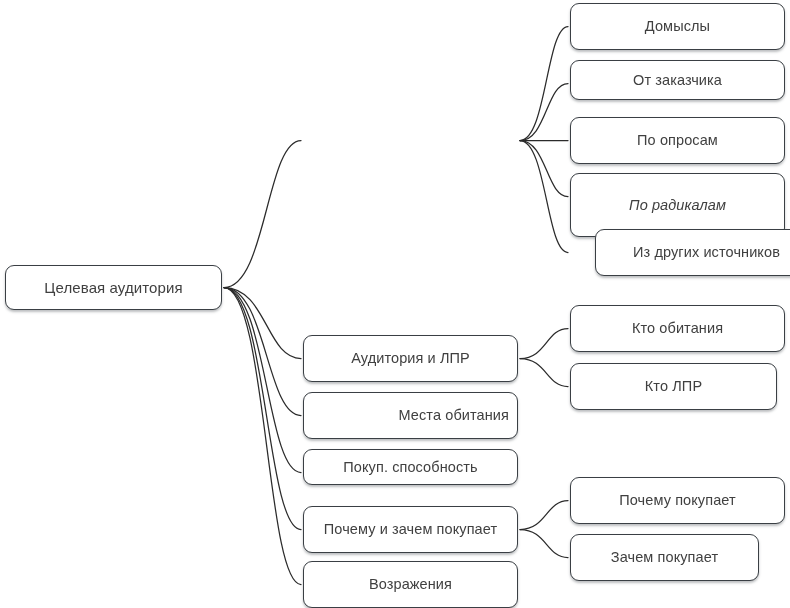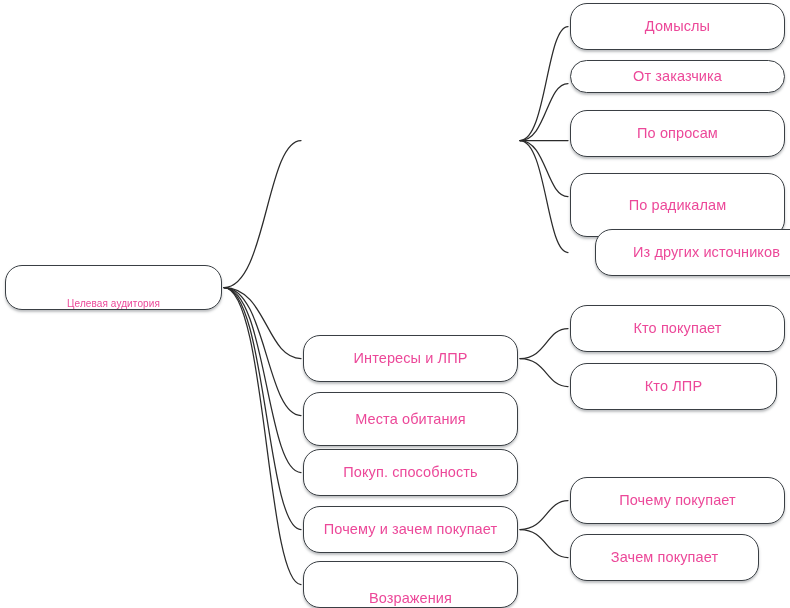--- a/index.html
+++ b/index.html
@@ -22,37 +22,36 @@
     left: 0;
     top: 0;
     width: 790px;
     height: 608px;
     pointer-events: none;
   }
   .node {
     position: absolute;
     box-sizing: border-box;
     border: 1.6px solid #3a3f44;
-    border-radius: 17px;
+    border-radius: 9px;
     background: #ffffff;
     display: flex;
     align-items: center;
     justify-content: center;
     text-align: center;
-    color: #ec4899;
+    color: #404040;
     font-size: 14.5px;
     line-height: 1.15;
     letter-spacing: 0.1px;
     box-shadow: 0 2px 2.5px rgba(90, 95, 100, 0.40);
     padding: 0 8px;
     z-index: 2;
   }
   .node-root {
-    font-size: 10px;
-    align-items: flex-end;
+    font-size: 15px;
   }
   .node-label {
     display: block;
     white-space: nowrap;
   }
 </style>
 </head>
 <body>
 
 <div id="diagram-root">
@@ -72,52 +71,52 @@
       <path d="M 520 529.5 C 546.4 529.5, 546.4 500.5, 568 500.5" fill="none" stroke="#2b2b2b" stroke-width="1.25" stroke-linecap="round"></path>
       <path d="M 520 529.5 C 546.4 529.5, 546.4 557.5, 568 557.5" fill="none" stroke="#2b2b2b" stroke-width="1.25" stroke-linecap="round"></path>
       <path d="M 224 287.5 C 266.35 287.5, 266.35 584.5, 301 584.5" fill="none" stroke="#2b2b2b" stroke-width="1.25" stroke-linecap="round"></path>
     </svg>
 <div class="node node-root" style="left: 5px; top: 265px; width: 217px; height: 45px;">
       <span class="node-label">Целевая аудитория</span>
     </div>
     <div class="node" style="left: 570px; top: 3px; width: 215px; height: 47px;">
       <span class="node-label">Домыслы</span>
     </div>
-    <div class="node" style="left: 570px; top: 60px; width: 215px; height: 33px;">
+    <div class="node" style="left: 570px; top: 60px; width: 215px; height: 40px;">
       <span class="node-label">От заказчика</span>
     </div>
-    <div class="node" style="left: 570px; top: 110px; width: 215px; height: 47px;">
+    <div class="node" style="left: 570px; top: 117px; width: 215px; height: 47px;">
       <span class="node-label">По опросам</span>
     </div>
-    <div class="node" style="left: 570px; top: 173px; width: 215px; height: 64px;">
+    <div class="node" style="left: 570px; top: 173px; width: 215px; height: 64px; font-style: italic;">
       <span class="node-label">По радикалам</span>
     </div>
     <div class="node" style="left: 595px; top: 229px; width: 215px; height: 47px; padding-left: 16px;">
       <span class="node-label">Из других источников</span>
     </div>
     <div class="node" style="left: 303px; top: 335px; width: 215px; height: 47px;">
-      <span class="node-label">Интересы и ЛПР</span>
+      <span class="node-label">Аудитория и ЛПР</span>
     </div>
     <div class="node" style="left: 570px; top: 305px; width: 215px; height: 47px;">
-      <span class="node-label">Кто покупает</span>
+      <span class="node-label">Кто обитания</span>
     </div>
     <div class="node" style="left: 570px; top: 363px; width: 207px; height: 47px;">
       <span class="node-label">Кто ЛПР</span>
     </div>
-    <div class="node" style="left: 303px; top: 392px; width: 215px; height: 54px;">
+    <div class="node" style="left: 303px; top: 392px; width: 215px; height: 47px; justify-content: flex-end;">
       <span class="node-label">Места обитания</span>
     </div>
-    <div class="node" style="left: 303px; top: 449px; width: 215px; height: 47px; align-items: center;">
+    <div class="node" style="left: 303px; top: 449px; width: 215px; height: 36px; align-items: center;">
       <span class="node-label">Покуп. способность</span>
     </div>
     <div class="node" style="left: 303px; top: 506px; width: 215px; height: 47px;">
       <span class="node-label">Почему и зачем покупает</span>
     </div>
     <div class="node" style="left: 570px; top: 477px; width: 215px; height: 47px;">
       <span class="node-label">Почему покупает</span>
     </div>
     <div class="node" style="left: 570px; top: 534px; width: 189px; height: 47px;">
       <span class="node-label">Зачем покупает</span>
     </div>
-    <div class="node" style="left: 303px; top: 561px; width: 215px; height: 47px; align-items: flex-end;">
+    <div class="node" style="left: 303px; top: 561px; width: 215px; height: 47px;">
       <span class="node-label">Возражения</span>
     </div>
   </div>
 
 </body></html>

